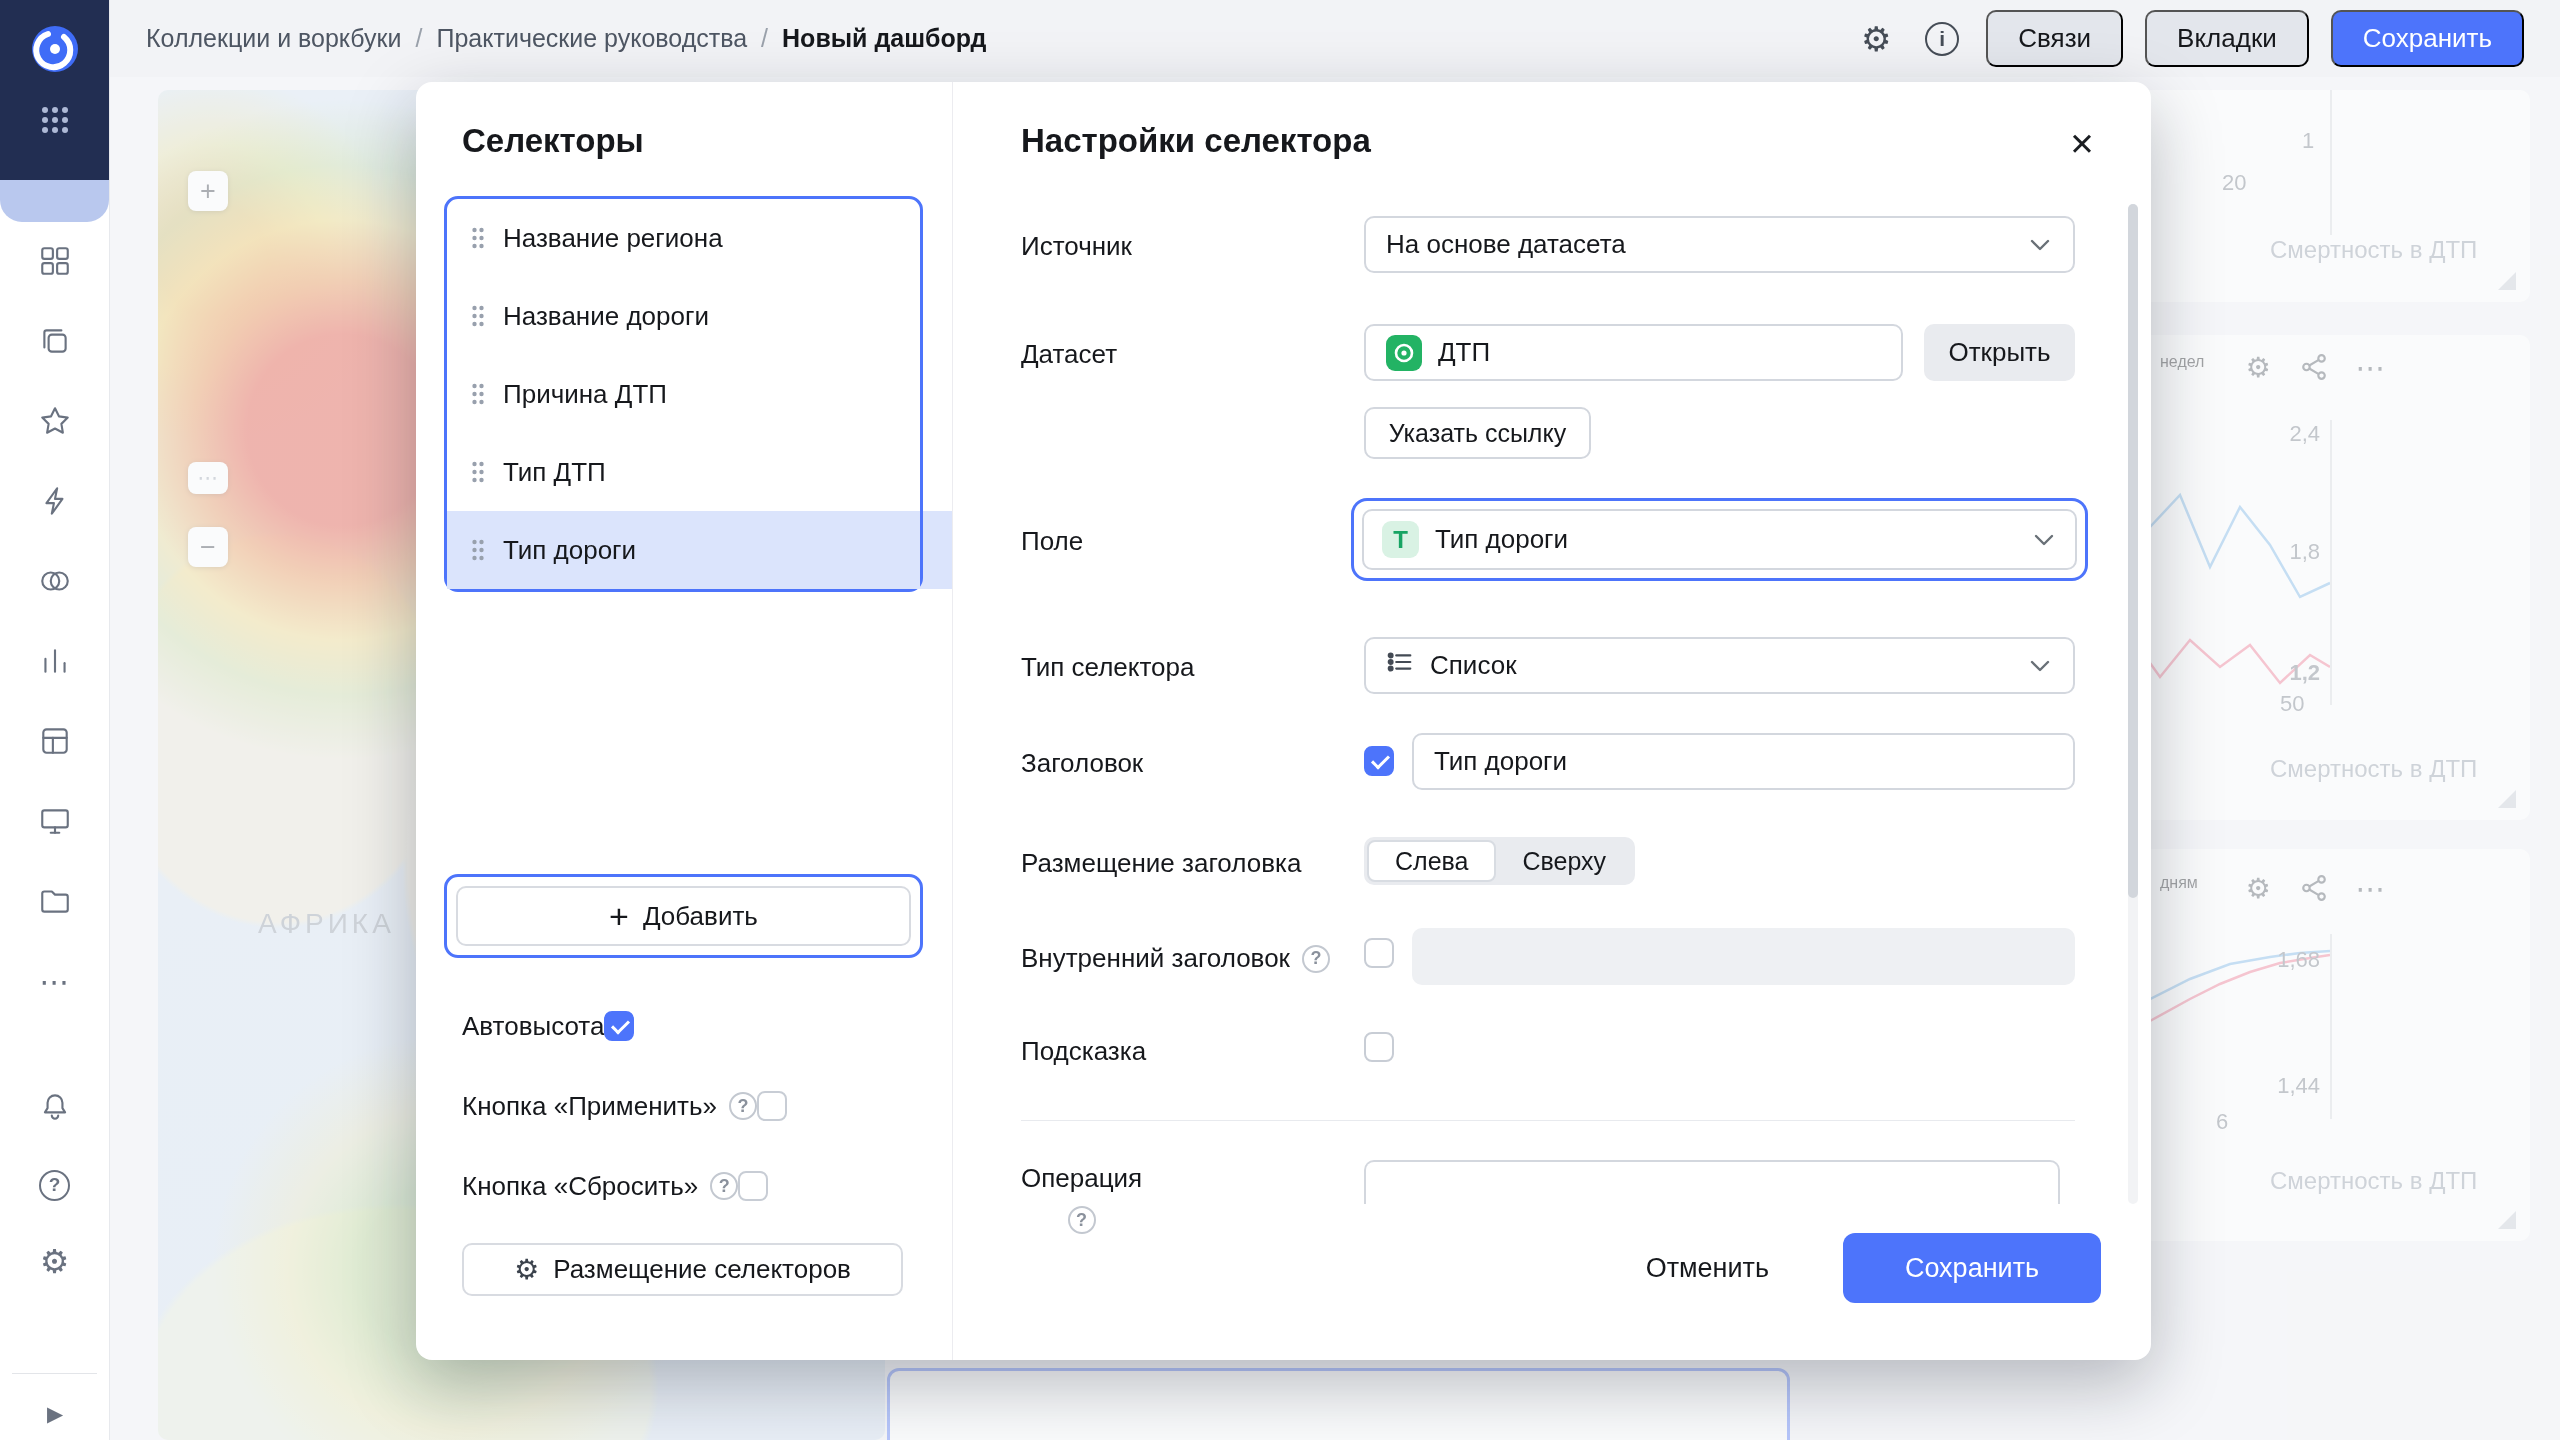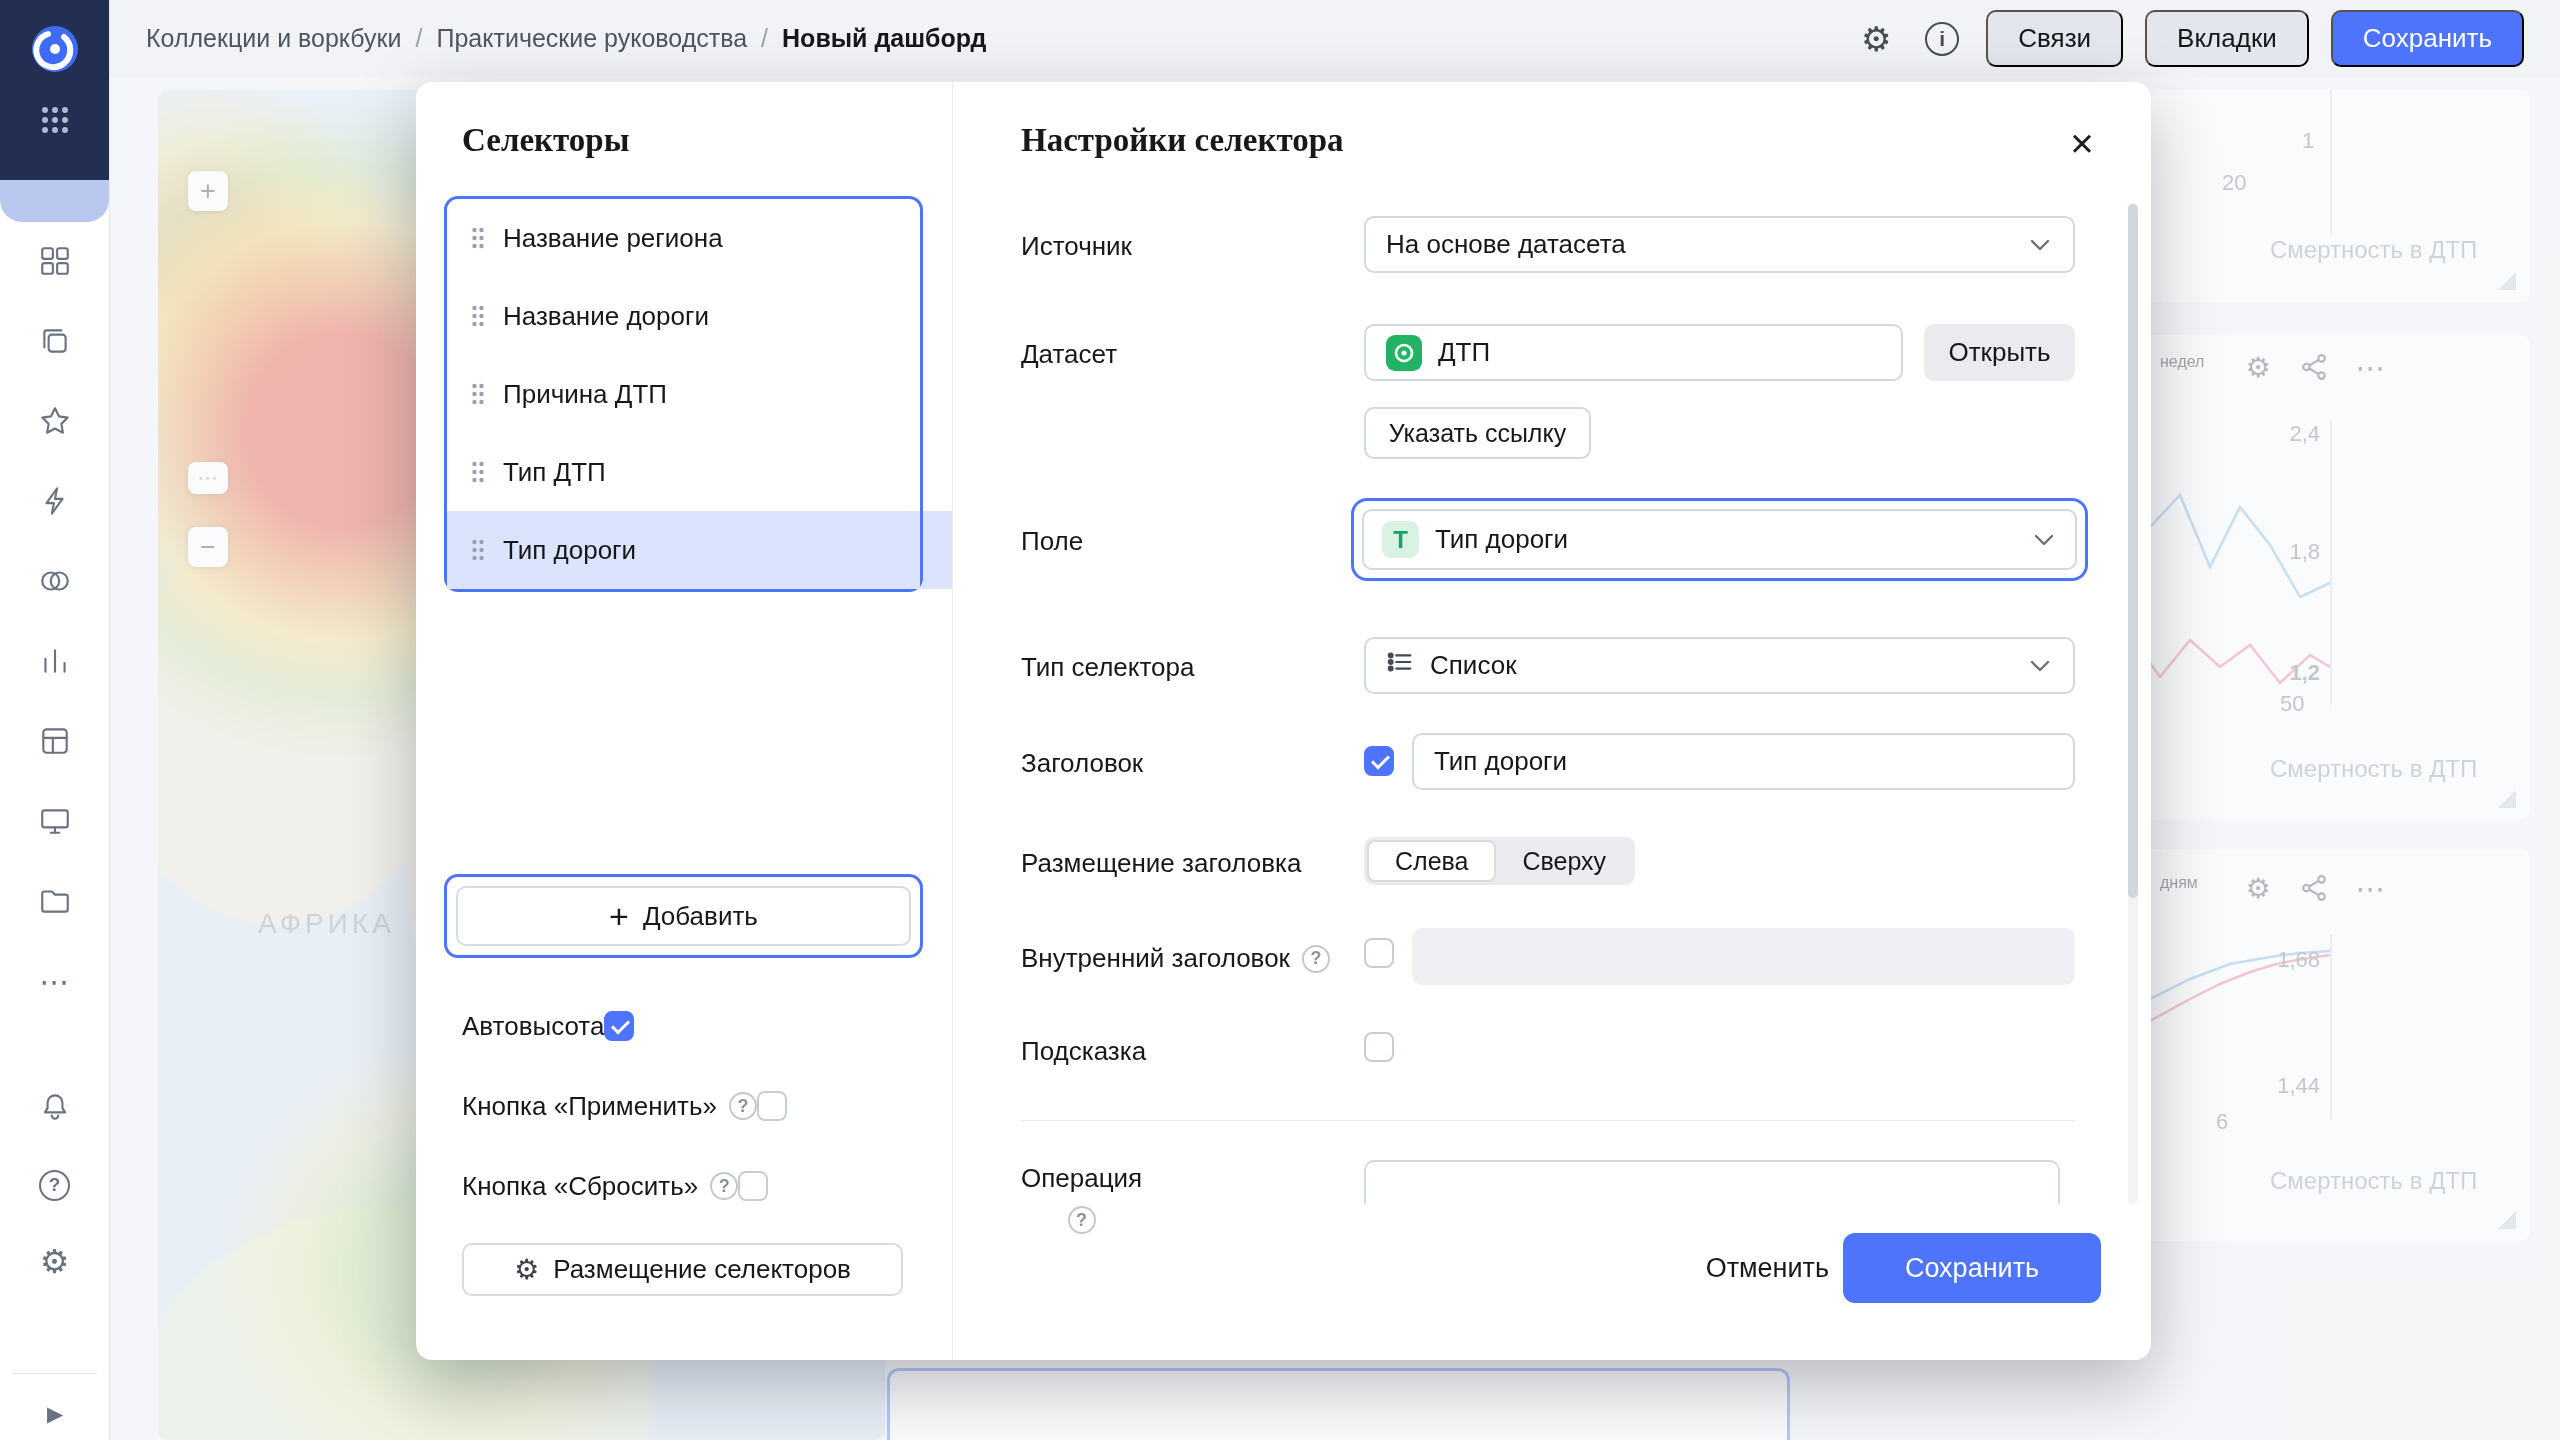--- a/index.html
+++ b/index.html
@@ -77,21 +77,21 @@
   
   .bottom-widget { position:absolute; left:887px; top:1368px; width:903px; height:130px; background:#fff;
                    border:3px solid #4d74fb; border-radius:12px; }
 
   
   .backdrop { position:absolute; left:110px; top:77px; right:0; bottom:0; background:rgba(247,248,250,.62); }
 
   
   .modal { position:absolute; left:416px; top:82px; width:1735px; height:1278px; background:#fff;
            border-radius:16px; box-shadow:0 24px 70px rgba(15,20,35,.28); overflow:hidden; z-index:10; }
-  .panel-title { position:absolute; left:46px; top:40px; font-size:33px; font-weight:600;font-family:Liberation Serif, serif; }
+  .panel-title { position:absolute; left:46px; top:40px; font-size:33px; font-weight:600; }
 
   
   .lp { position:absolute; left:0; top:0; width:536px; height:100%; }
   .sel-ext { position:absolute; left:31px; top:429px; width:505px; height:78px; background:#dbe4fc;
              border-radius:0 0 0 12px; }
   .sel-group { position:absolute; left:28px; top:114px; width:479px; height:396px;
                border:3px solid #4d74fb; border-radius:14px; }
   .sel-item { height:78px; display:flex; align-items:center; padding-left:24px; gap:18px;
               font-size:26px; cursor:pointer; }
   .sel-item.selected { background:#dbe4fc; }
@@ -142,21 +142,21 @@
   .input { position:absolute; left:459px; width:663px; height:57px; background:#fff; border:2px solid #d3d7de;
            border-radius:10px; display:flex; align-items:center; padding:0 20px; font-size:26px; }
   .input.disabled { background:#eef0f3; border:none; }
   .seg-wrap { position:absolute; left:411px; top:755px; height:48px; background:#e9ebef; border-radius:10px;
               padding:3px; display:flex; }
   .seg { padding:0 26px; display:flex; align-items:center; font-size:25px; border-radius:8px; cursor:pointer; }
   .seg.active { background:#fff; border:2px solid #d8dce2; }
   .rp-divider { position:absolute; left:68px; top:1038px; width:1054px; height:1px; background:#e8eaee; }
   .ctl-cut { position:absolute; left:411px; top:1078px; width:696px; height:44px; background:#fff;
              border:2px solid #d3d7de; border-bottom:none; border-radius:10px 10px 0 0; }
-  .rp-footer { position:absolute; right:50px; bottom:57px; display:flex; align-items:center; }
+  .rp-footer { position:absolute; right:50px; bottom:57px; display:flex; align-items:center; gap:60px; }
   .btn-cancel { font-size:27px; padding:10px 14px; cursor:pointer; }
   .btn-save { width:258px; height:70px; background:#4d74fb; color:#fff; border-radius:12px; font-size:27px;
               display:flex; align-items:center; justify-content:center; cursor:pointer; }
   .rp-track { position:absolute; right:13px; top:122px; width:10px; height:1000px; background:#f2f3f5; border-radius:5px; }
   .rp-thumb { position:absolute; right:13px; top:122px; width:10px; height:694px; background:#d2d6dc; border-radius:5px; cursor:pointer; }
   .licon svg { stroke:#434a54; fill:none; stroke-width:2.4; stroke-linecap:round; }
 </style>
 </head>
 <body>
 

